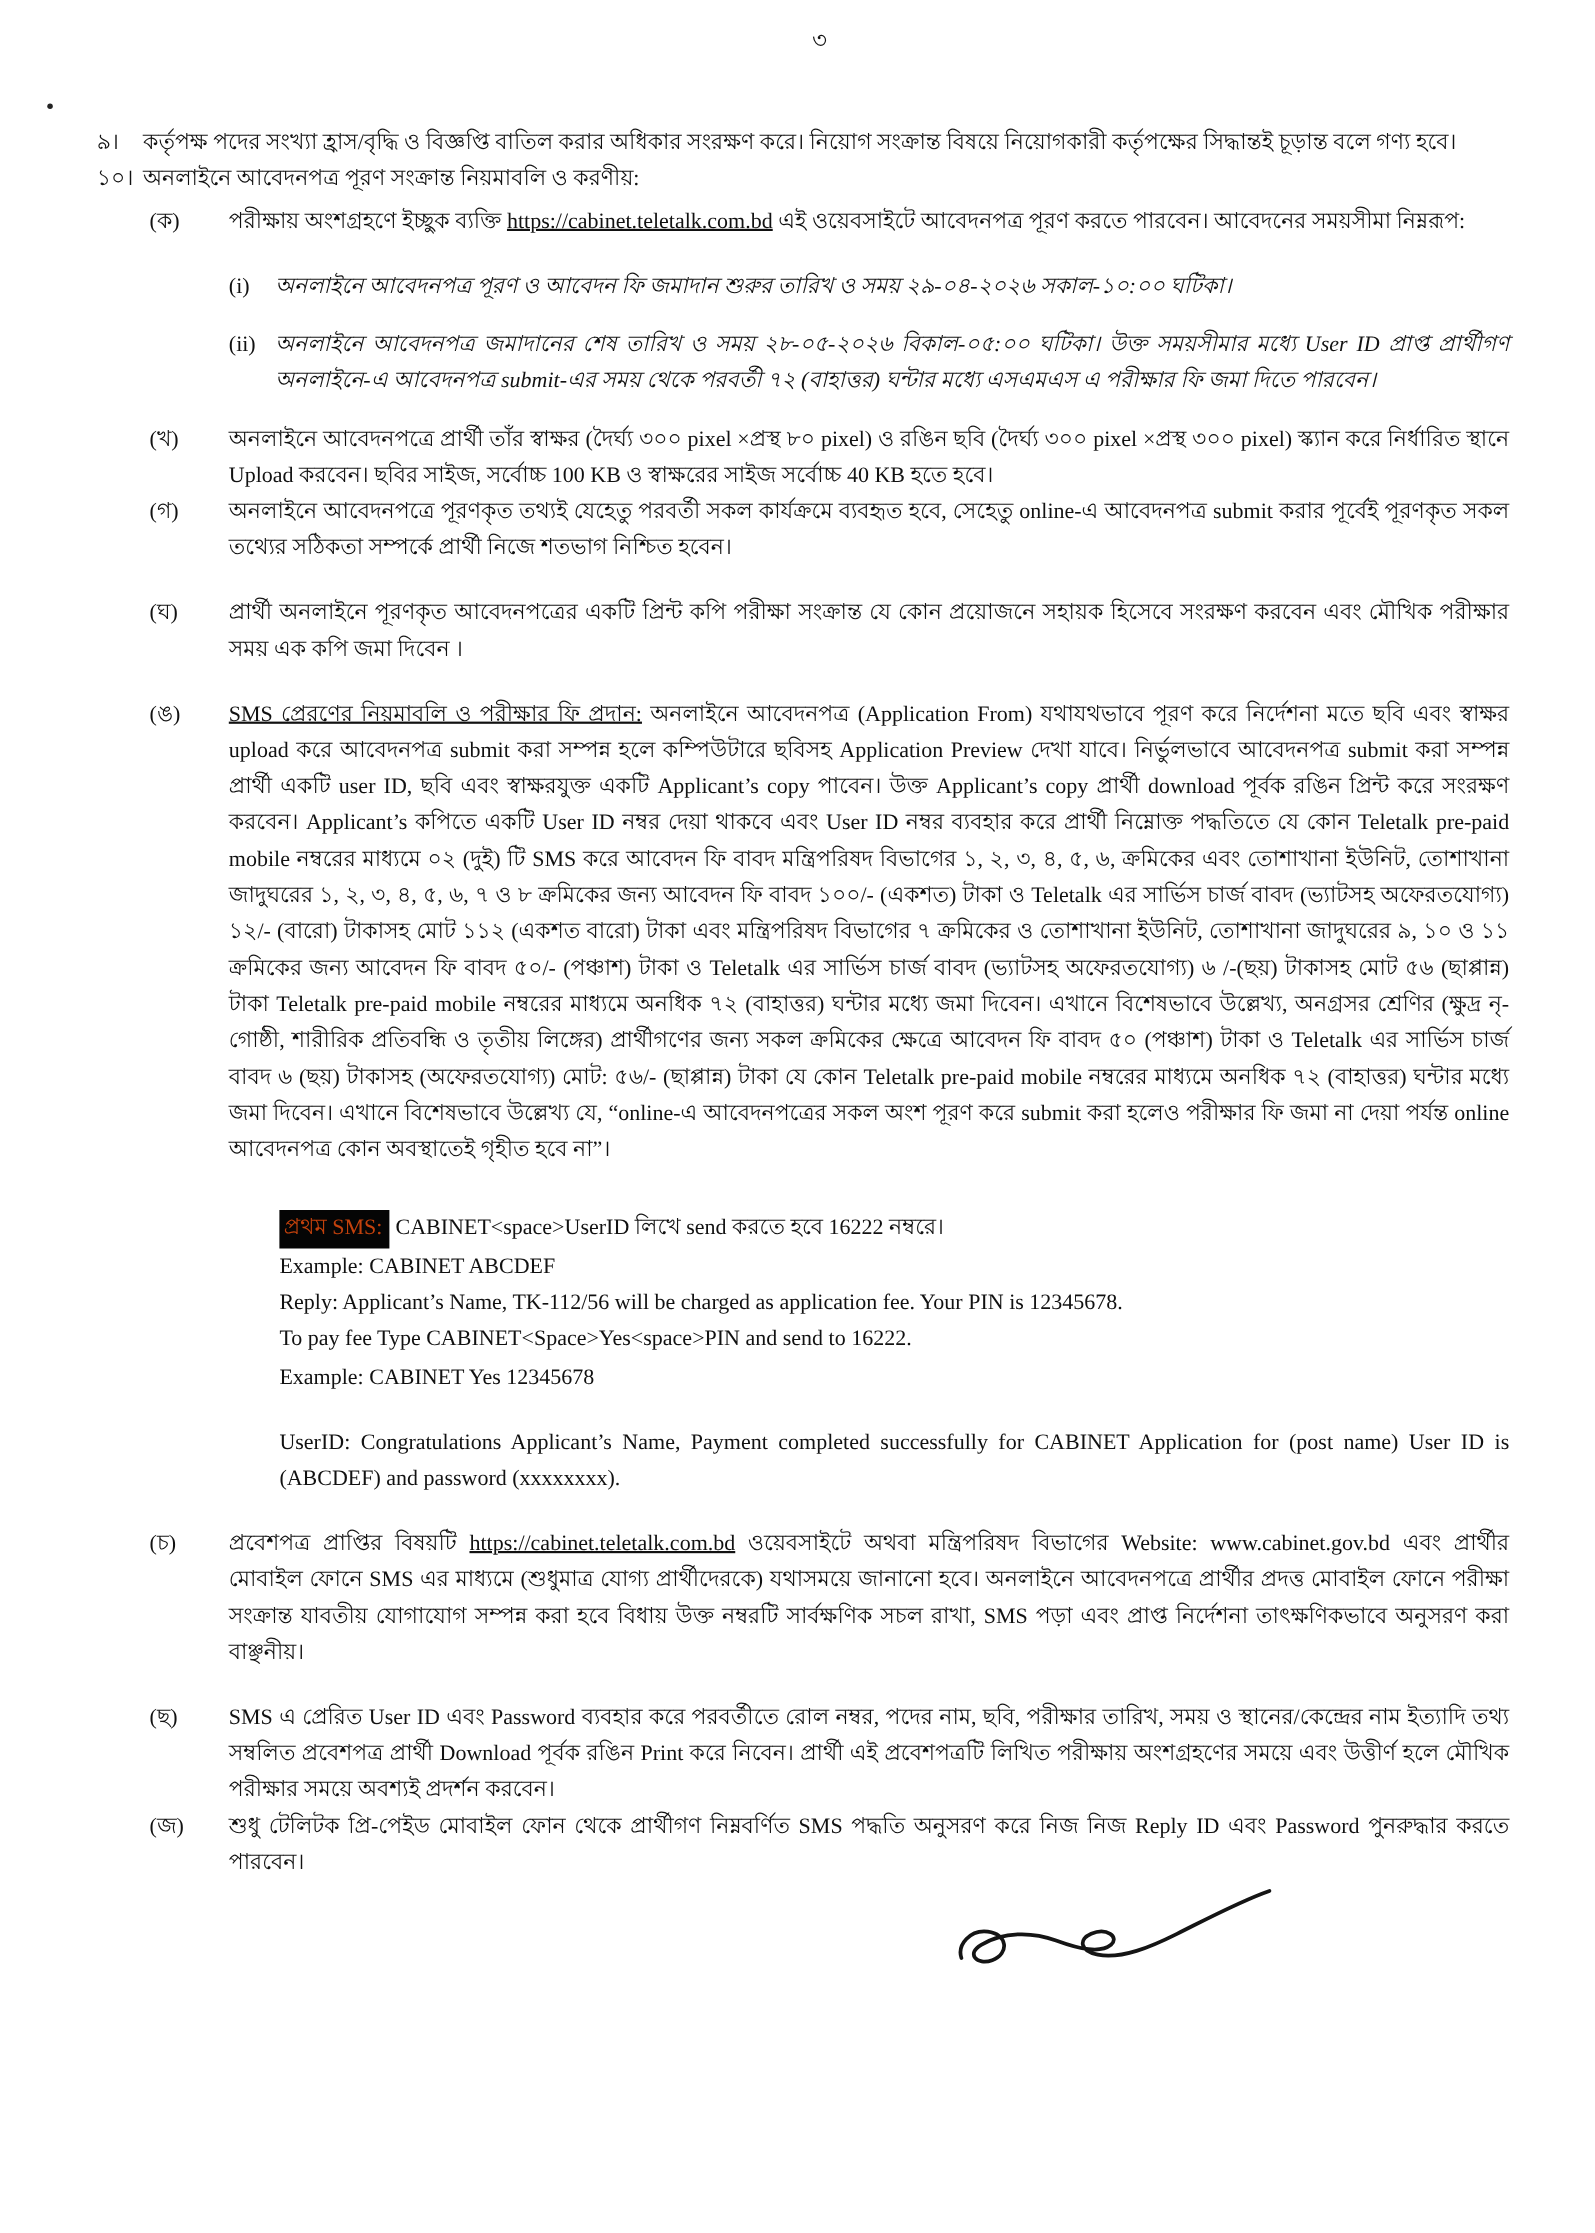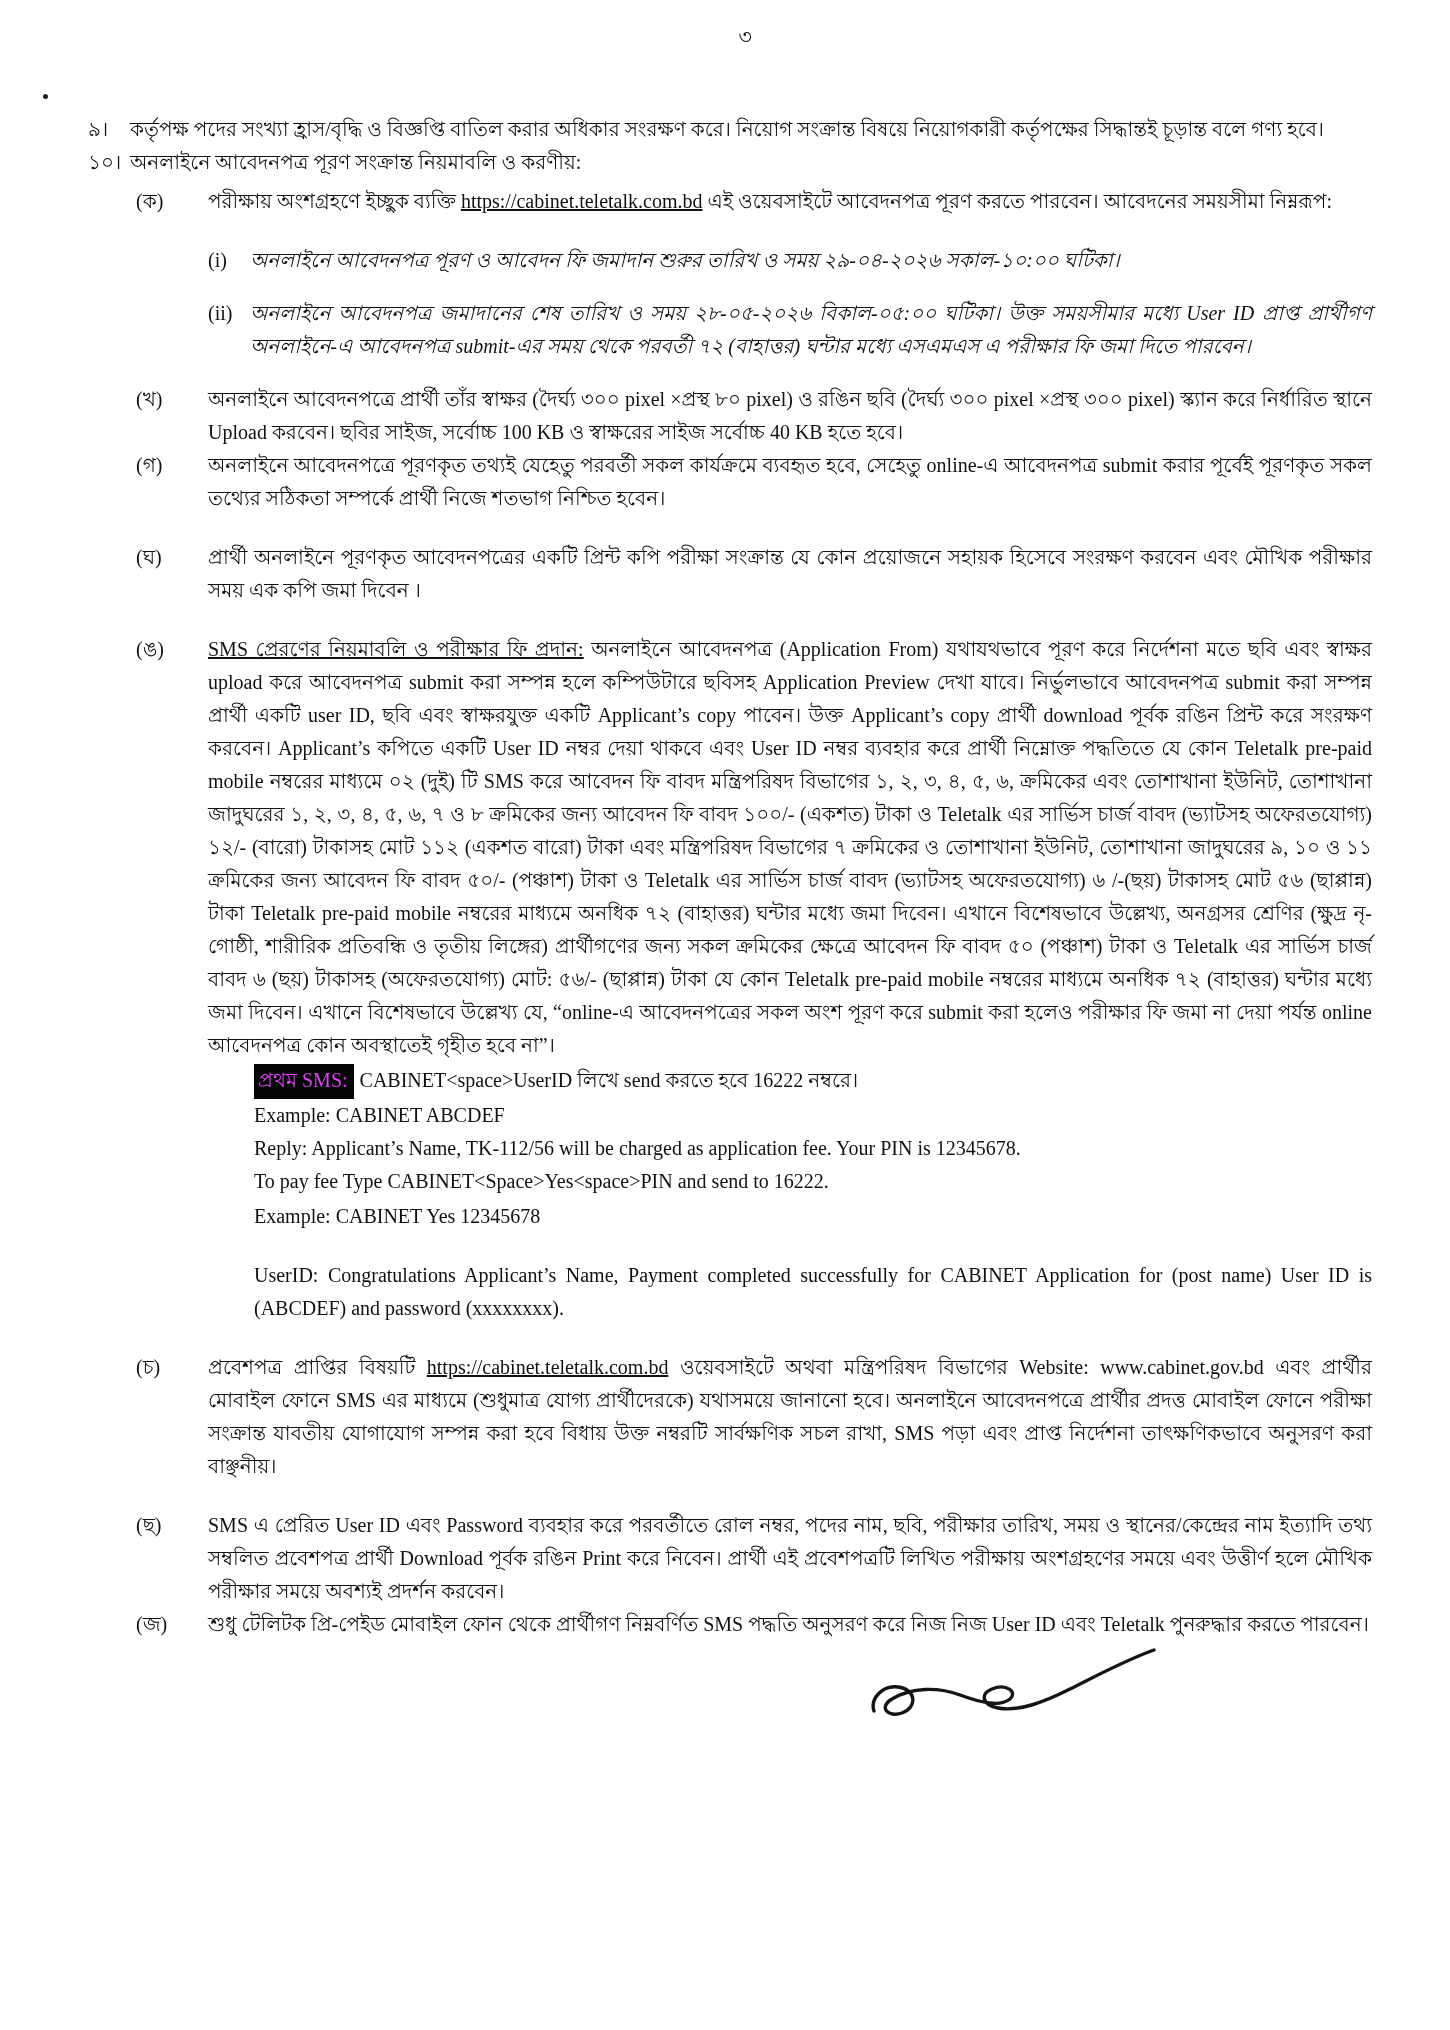--- a/index.html
+++ b/index.html
@@ -34,23 +34,24 @@
   .gap-md { margin-top: 20px; }
   .gap-sm { margin-top: 6px; }
 
   a.doclink { color: #111; font-weight: normal; text-decoration: underline; cursor: pointer; }
   .u { text-decoration: underline; }
 
   .sms-block { margin-left: 46px; margin-top: 2px; }
   .sms-label {
     display: inline-block;
     background: #050505;
-    color: #d946ef;
+    color: #c2410c;
     padding: 0 6px 2px 4px;
     margin-right: 6px;
+    margin-top: 36px;
   }
   .sms-line { text-align: left; }
   .sms-reply2 { text-align: justify; }
 
   .signature { width: 300px; height: 88px; margin-left: 772px; margin-top: 4px; }
 </style>
 </head>
 <body>
 
 <div class="page">
@@ -133,21 +134,21 @@
     </div>
   </div>
 
   <div class="sub gap-lg">
     <div class="lbl">(ছ)</div>
     <div class="sbody">SMS এ প্রেরিত User ID এবং Password ব্যবহার করে পরবর্তীতে রোল নম্বর, পদের নাম, ছবি, পরীক্ষার তারিখ, সময় ও স্থানের/কেন্দ্রের নাম ইত্যাদি তথ্য সম্বলিত প্রবেশপত্র প্রার্থী Download পূর্বক রঙিন Print করে নিবেন। প্রার্থী এই প্রবেশপত্রটি লিখিত পরীক্ষায় অংশগ্রহণের সময়ে এবং উত্তীর্ণ হলে মৌখিক পরীক্ষার সময়ে অবশ্যই প্রদর্শন করবেন।</div>
   </div>
 
   <div class="sub">
     <div class="lbl">(জ)</div>
-    <div class="sbody">শুধু টেলিটক প্রি-পেইড মোবাইল ফোন থেকে প্রার্থীগণ নিম্নবর্ণিত SMS পদ্ধতি অনুসরণ করে নিজ নিজ User ID এবং Teletalk পুনরুদ্ধার করতে পারবেন।</div>
+    <div class="sbody">শুধু টেলিটক প্রি-পেইড মোবাইল ফোন থেকে প্রার্থীগণ নিম্নবর্ণিত SMS পদ্ধতি অনুসরণ করে নিজ নিজ Reply ID এবং Password পুনরুদ্ধার করতে পারবেন।</div>
   </div>
 
   <div class="signature">
     <svg width="300" height="88" viewBox="0 0 300 88" xmlns="http://www.w3.org/2000/svg">
       <path d="M14,66 C10,54 22,40 38,42 C56,44 58,62 42,68 C28,73 18,62 32,54 C52,42 78,42 100,50 C122,58 140,62 150,54 C158,47 146,38 132,44 C120,49 122,60 138,63 C160,67 186,56 210,44 C240,29 268,14 294,5" fill="none" stroke="#151515" stroke-width="3.4" stroke-linecap="round" stroke-linejoin="round"></path>
     </svg>
   </div>
 
 </div>
 

